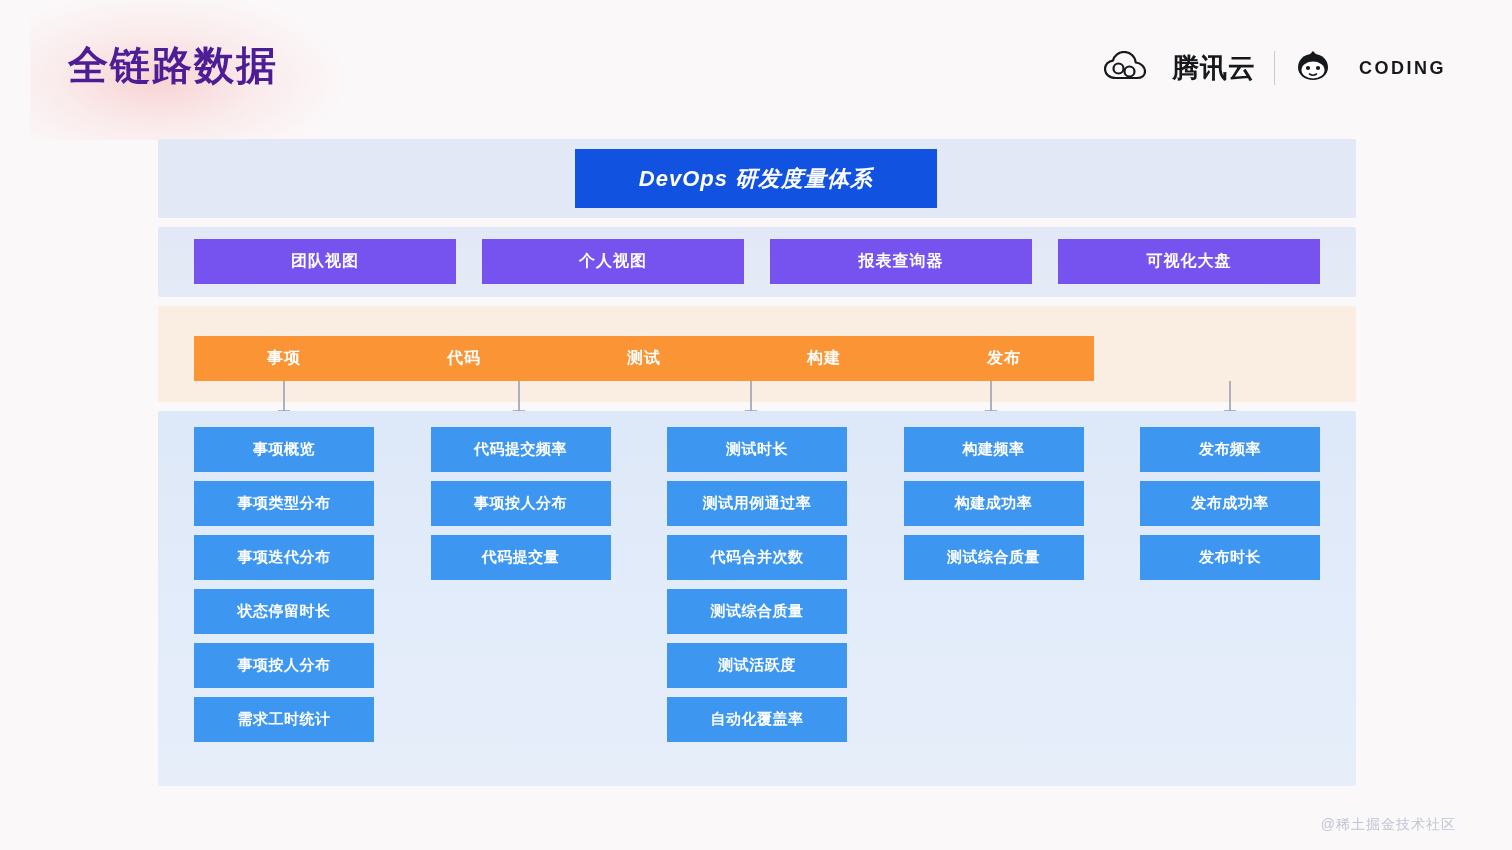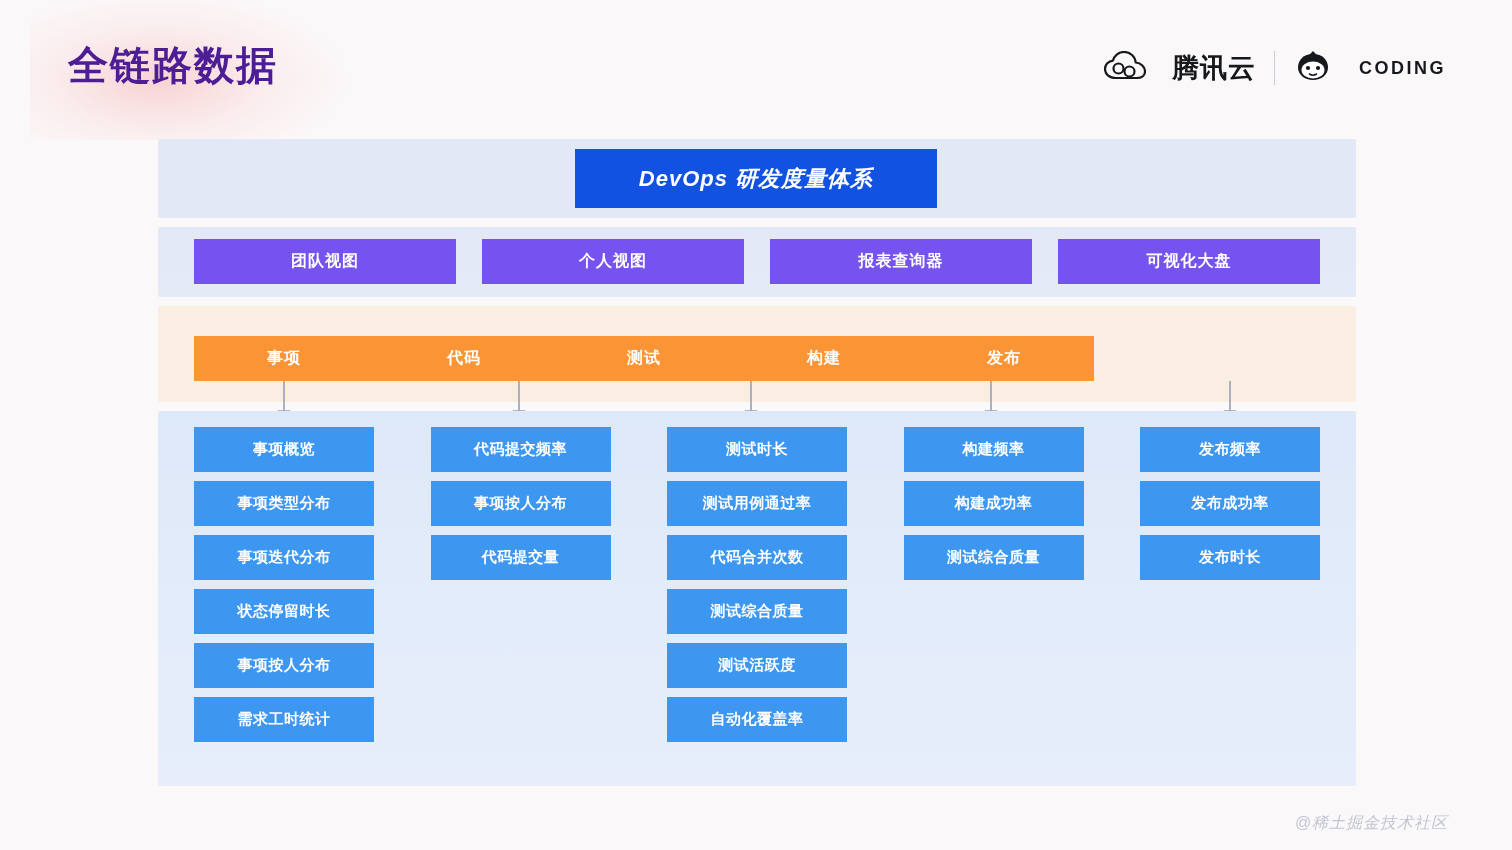--- a/index.html
+++ b/index.html
@@ -164,26 +164,25 @@
     align-items: center;
     justify-content: center;
     color: #fff;
     font-size: 15px;
     font-weight: bold;
     letter-spacing: 0.5px;
   }
 
   .watermark {
     position: absolute;
-    right: 64px;
+    right: 56px;
     bottom: 16px;
-    font-size: 16px;
+    font-size: 14px;
     color: #c0c5d2;
     letter-spacing: 1px;
-    font-style: italic;
   }
 </style>
 </head>
 <body>
 
 <div class="title-glow"></div>
 
 <div class="page-title">全链路数据</div>
 
 <div class="brand">

